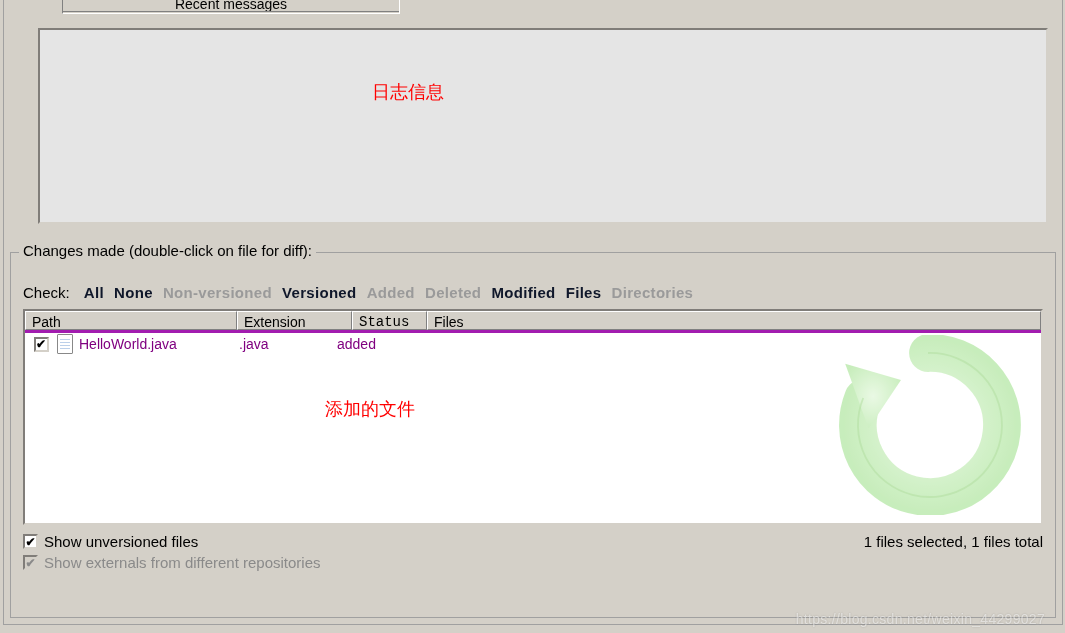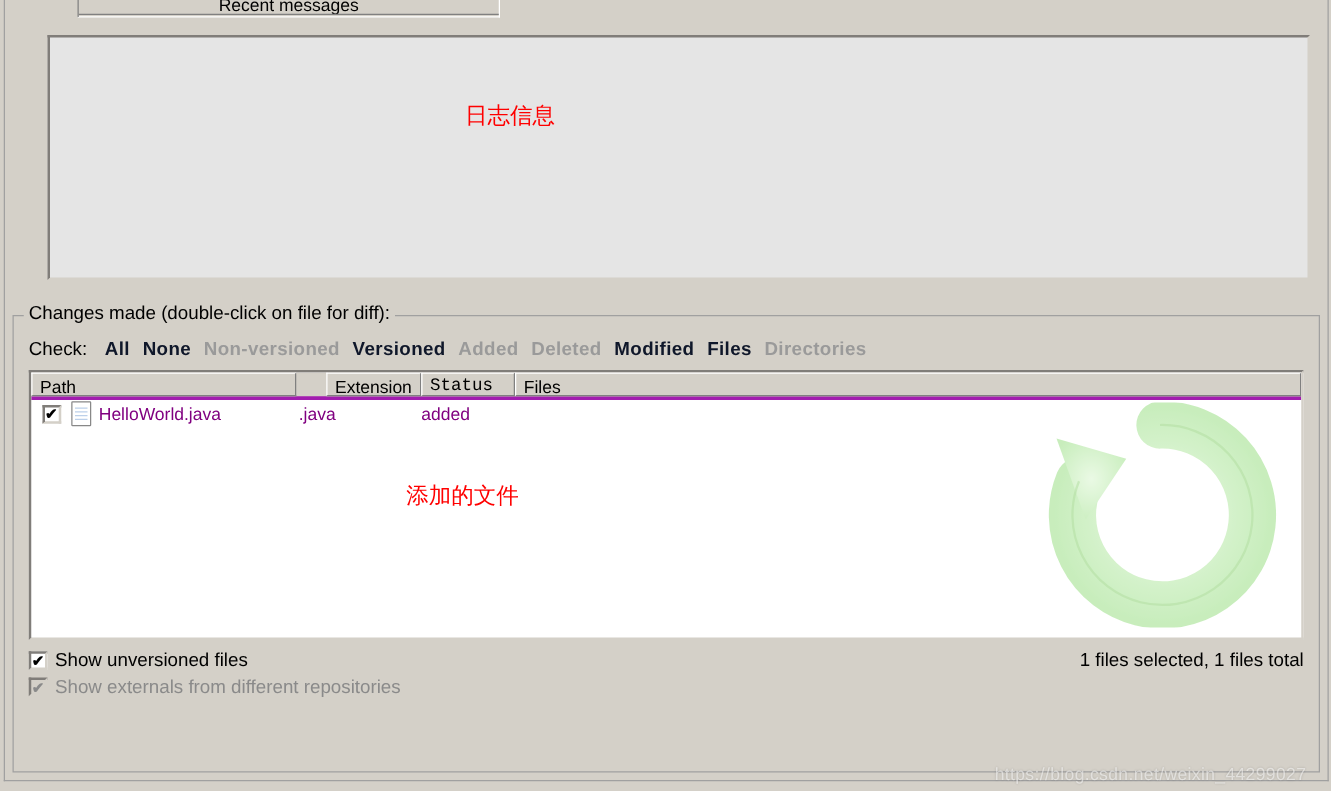--- a/index.html
+++ b/index.html
@@ -64,21 +64,21 @@
     font-family: "SimSun","宋体",serif;
   }
   .ann1 { position: absolute; left: 332px; top: 50px; }
 
   
   .fieldset {
     position: relative;
     margin: 8px 6px 6px 6px;
     border: 1px solid #a0a0a0;
     border-radius: 0;
-    padding: 12px 12px 8px 12px;
+    padding: 25px 12px 8px 12px;
     height: 366px;
   }
   .fieldset-legend {
     position: absolute;
     top: -11px;
     left: 8px;
     background: #d4d0c8;
     padding: 0 4px;
     font-size: 15px;
   }
@@ -109,21 +109,21 @@
     border-left: 1px solid #ffffff;
     border-right: 1px solid #808080;
     border-bottom: 1px solid #808080;
     padding: 2px 6px;
     font-size: 14px;
     background: #d4d0c8;
     overflow: hidden;
     white-space: nowrap;
   }
   .hcell.col-path{ width: 212px;}
-  .hcell.col-ext { width: 76px; margin-left: 24px;}
+  .hcell.col-ext { width: 115px;}
   .hcell.col-status{ width: 75px; font-family: Liberation Mono, monospace;}
   .hcell.col-prop{ width: 154px;}
   .hcell.col-lock{ flex: 1;}
   .list-row {
     display: flex;
     align-items: center;
     height: 22px;
     font-size: 14px;
   }
   .row-chk {

